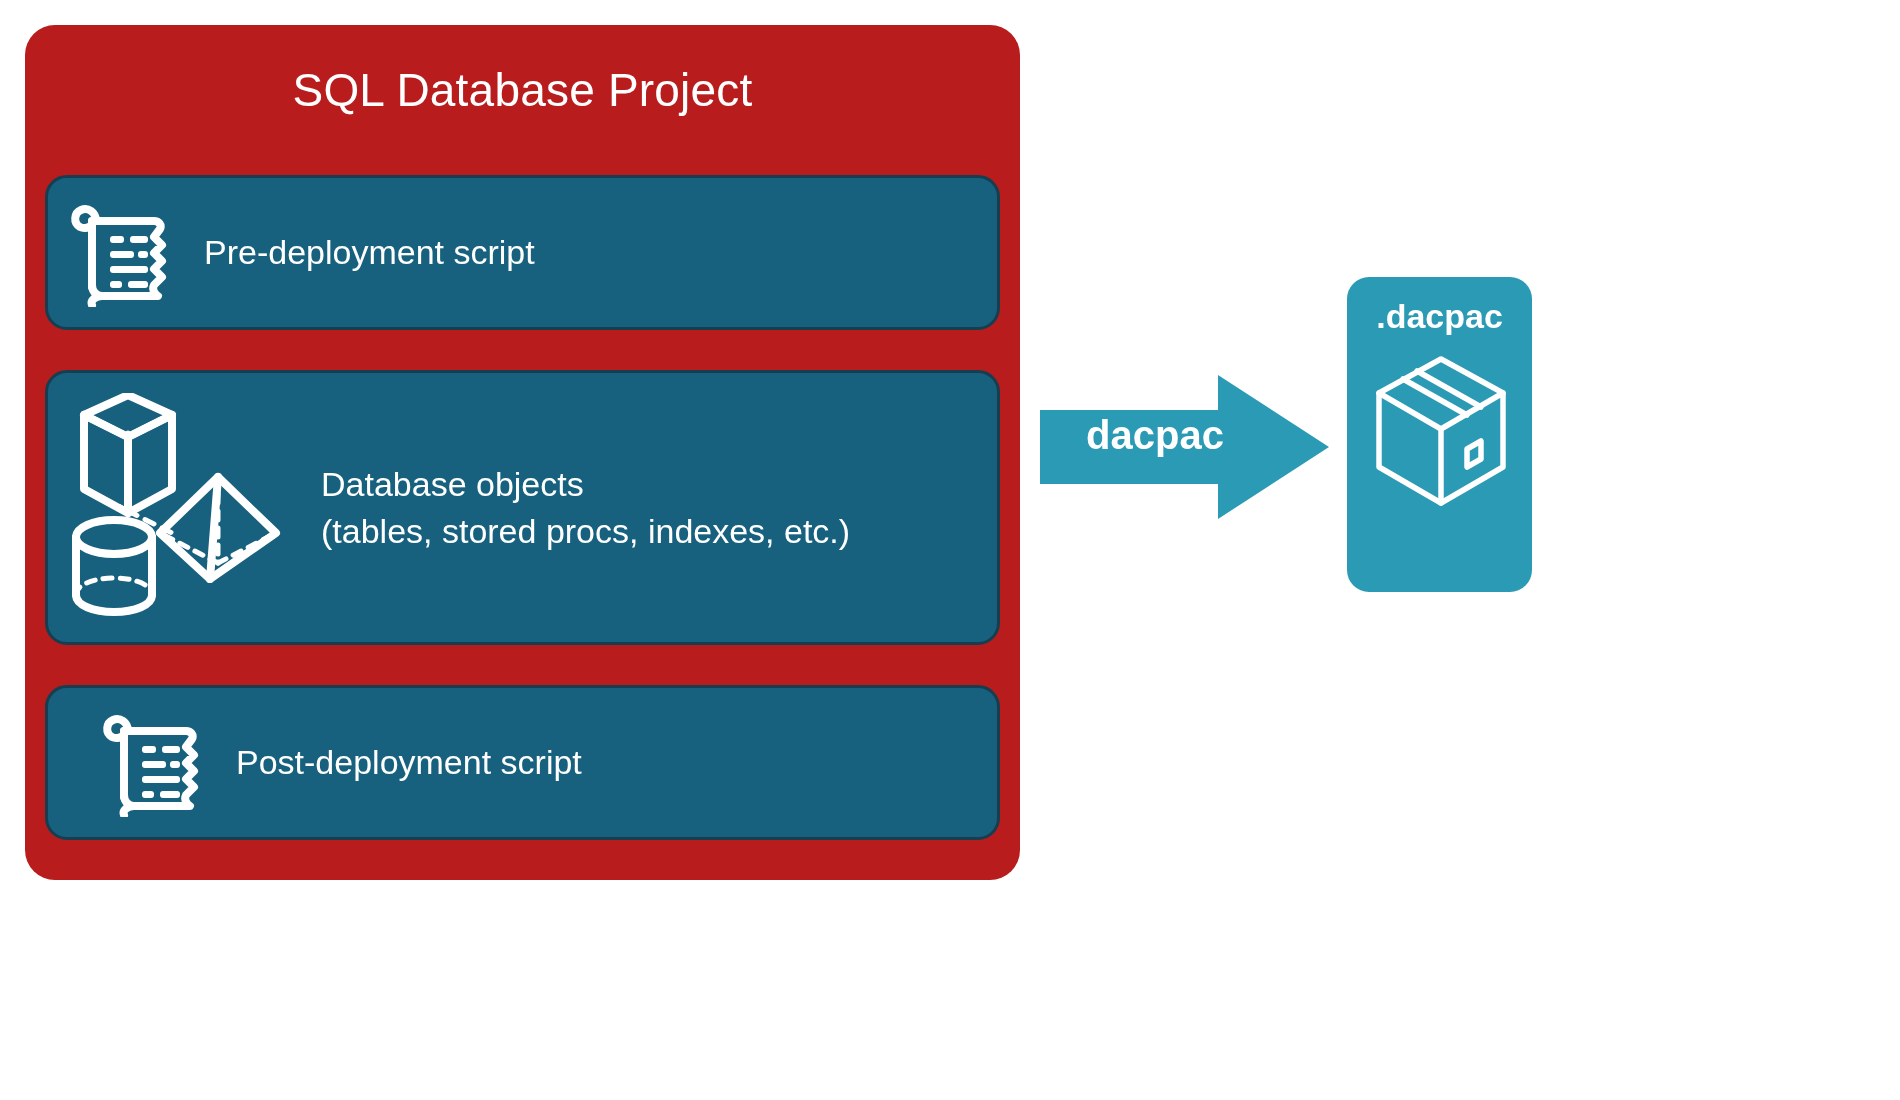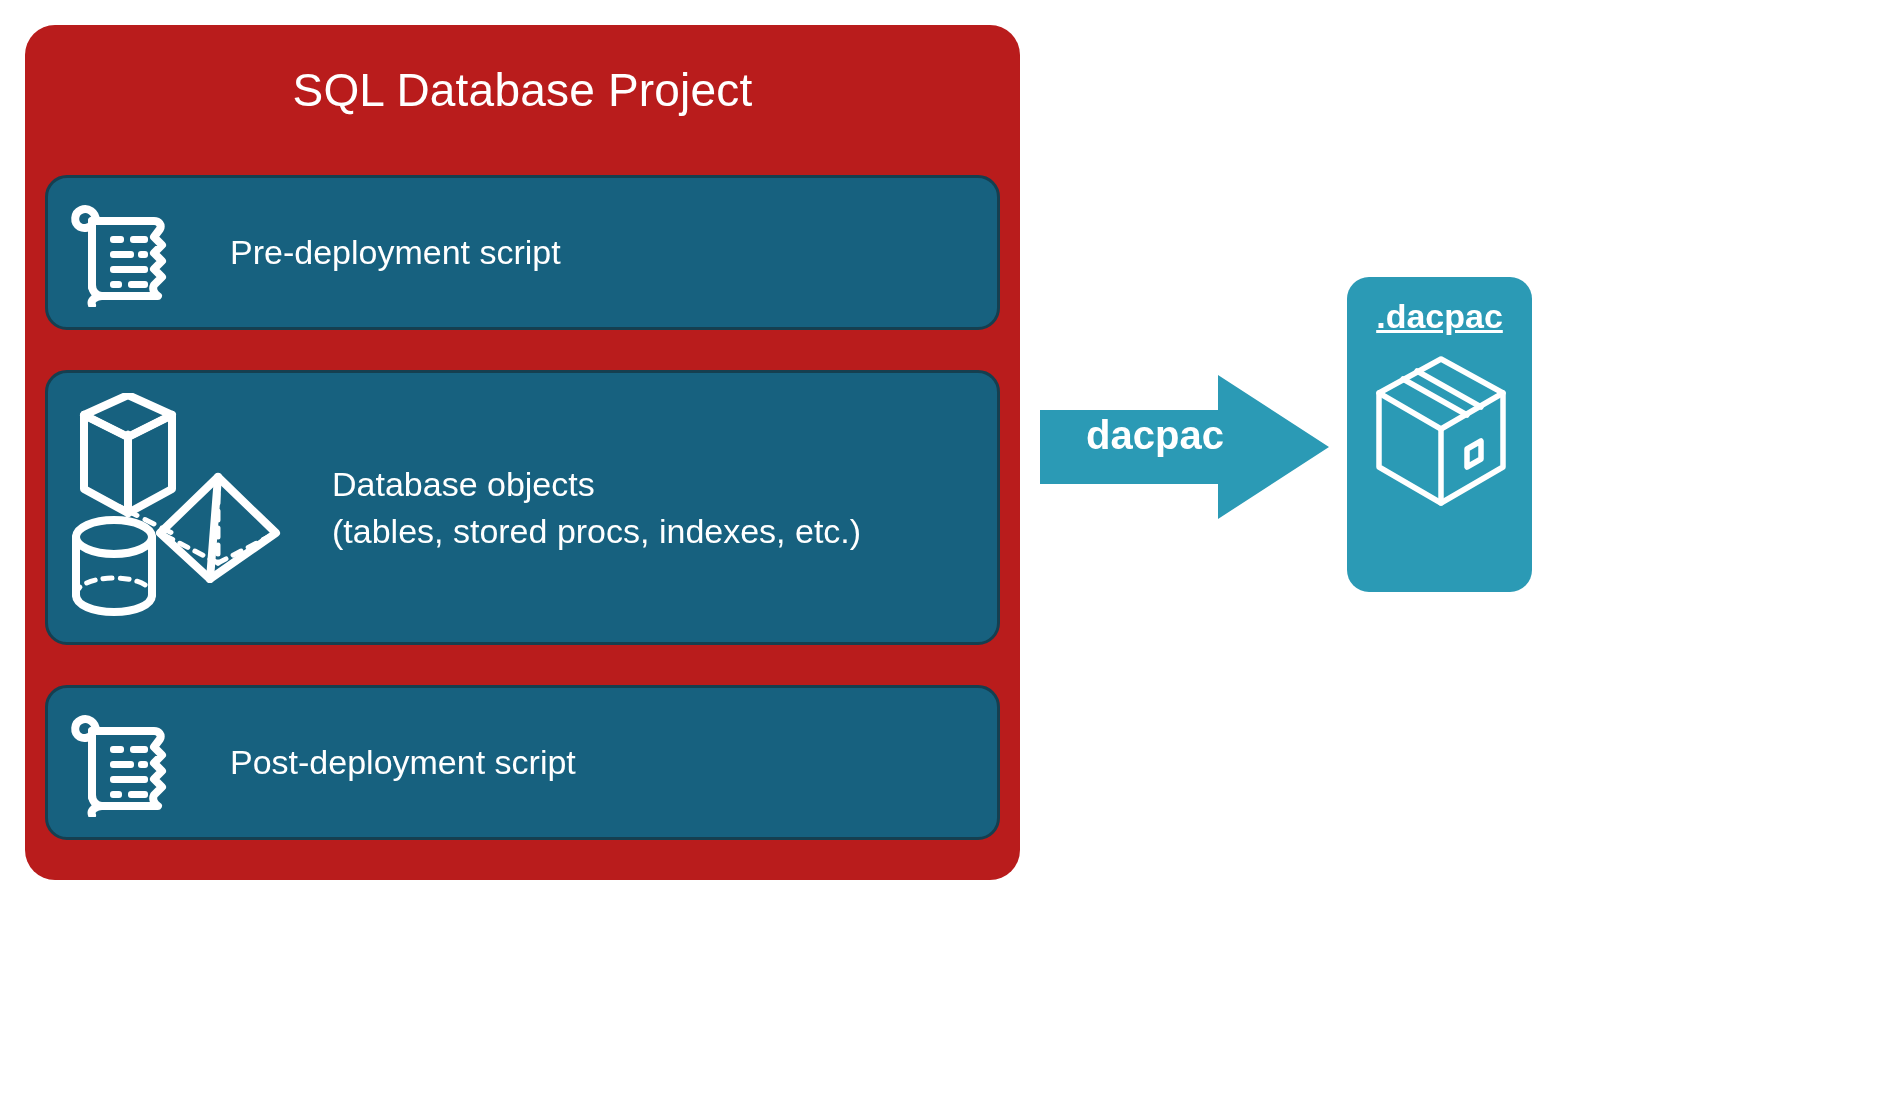--- a/index.html
+++ b/index.html
@@ -47,39 +47,39 @@
     width: 955px;
     background: #17617f;
     border: 3px solid #153f50;
     border-radius: 22px;
     box-sizing: border-box;
     display: flex;
     align-items: center;
   }
   .item-box.pre   { top: 150px; height: 155px; }
   .item-box.mid   { top: 345px; height: 275px; }
-  .item-box.post  { top: 660px; height: 155px; }
+  .item-box.post  { top: 660px; height: 155px; padding-left: 32px; }
 
   .item-icon {
     flex: 0 0 auto;
     margin-left: 18px;
     display: flex;
     align-items: center;
     justify-content: center;
   }
   .item-label {
     color: #ffffff;
     font-size: 34px;
     line-height: 1.38;
     font-weight: 400;
     white-space: pre-line;
   }
   .item-box.pre .item-label,
-  .item-box.post .item-label { margin-left: 54px; }
-  .item-box.mid .item-label { margin-left: 51px; }
+  .item-box.post .item-label { margin-left: 28px; }
+  .item-box.mid .item-label { margin-left: 40px; }
 
   
   .build-arrow {
     position: absolute;
     left: 1040px;
     top: 372px;
     width: 290px;
     height: 150px;
   }
   .build-arrow-label {
@@ -109,21 +109,20 @@
   .dacpac-title {
     position: absolute;
     left: 0;
     top: 22px;
     width: 185px;
     text-align: center;
     color: #ffffff;
     font-size: 34px;
     font-weight: bold;
     line-height: 1;
-    text-decoration: underline;
   }
   .dacpac-icon {
     position: absolute;
     left: 28px;
     top: 78px;
   }
 
   svg { display: block; }
 </style>
 </head>

